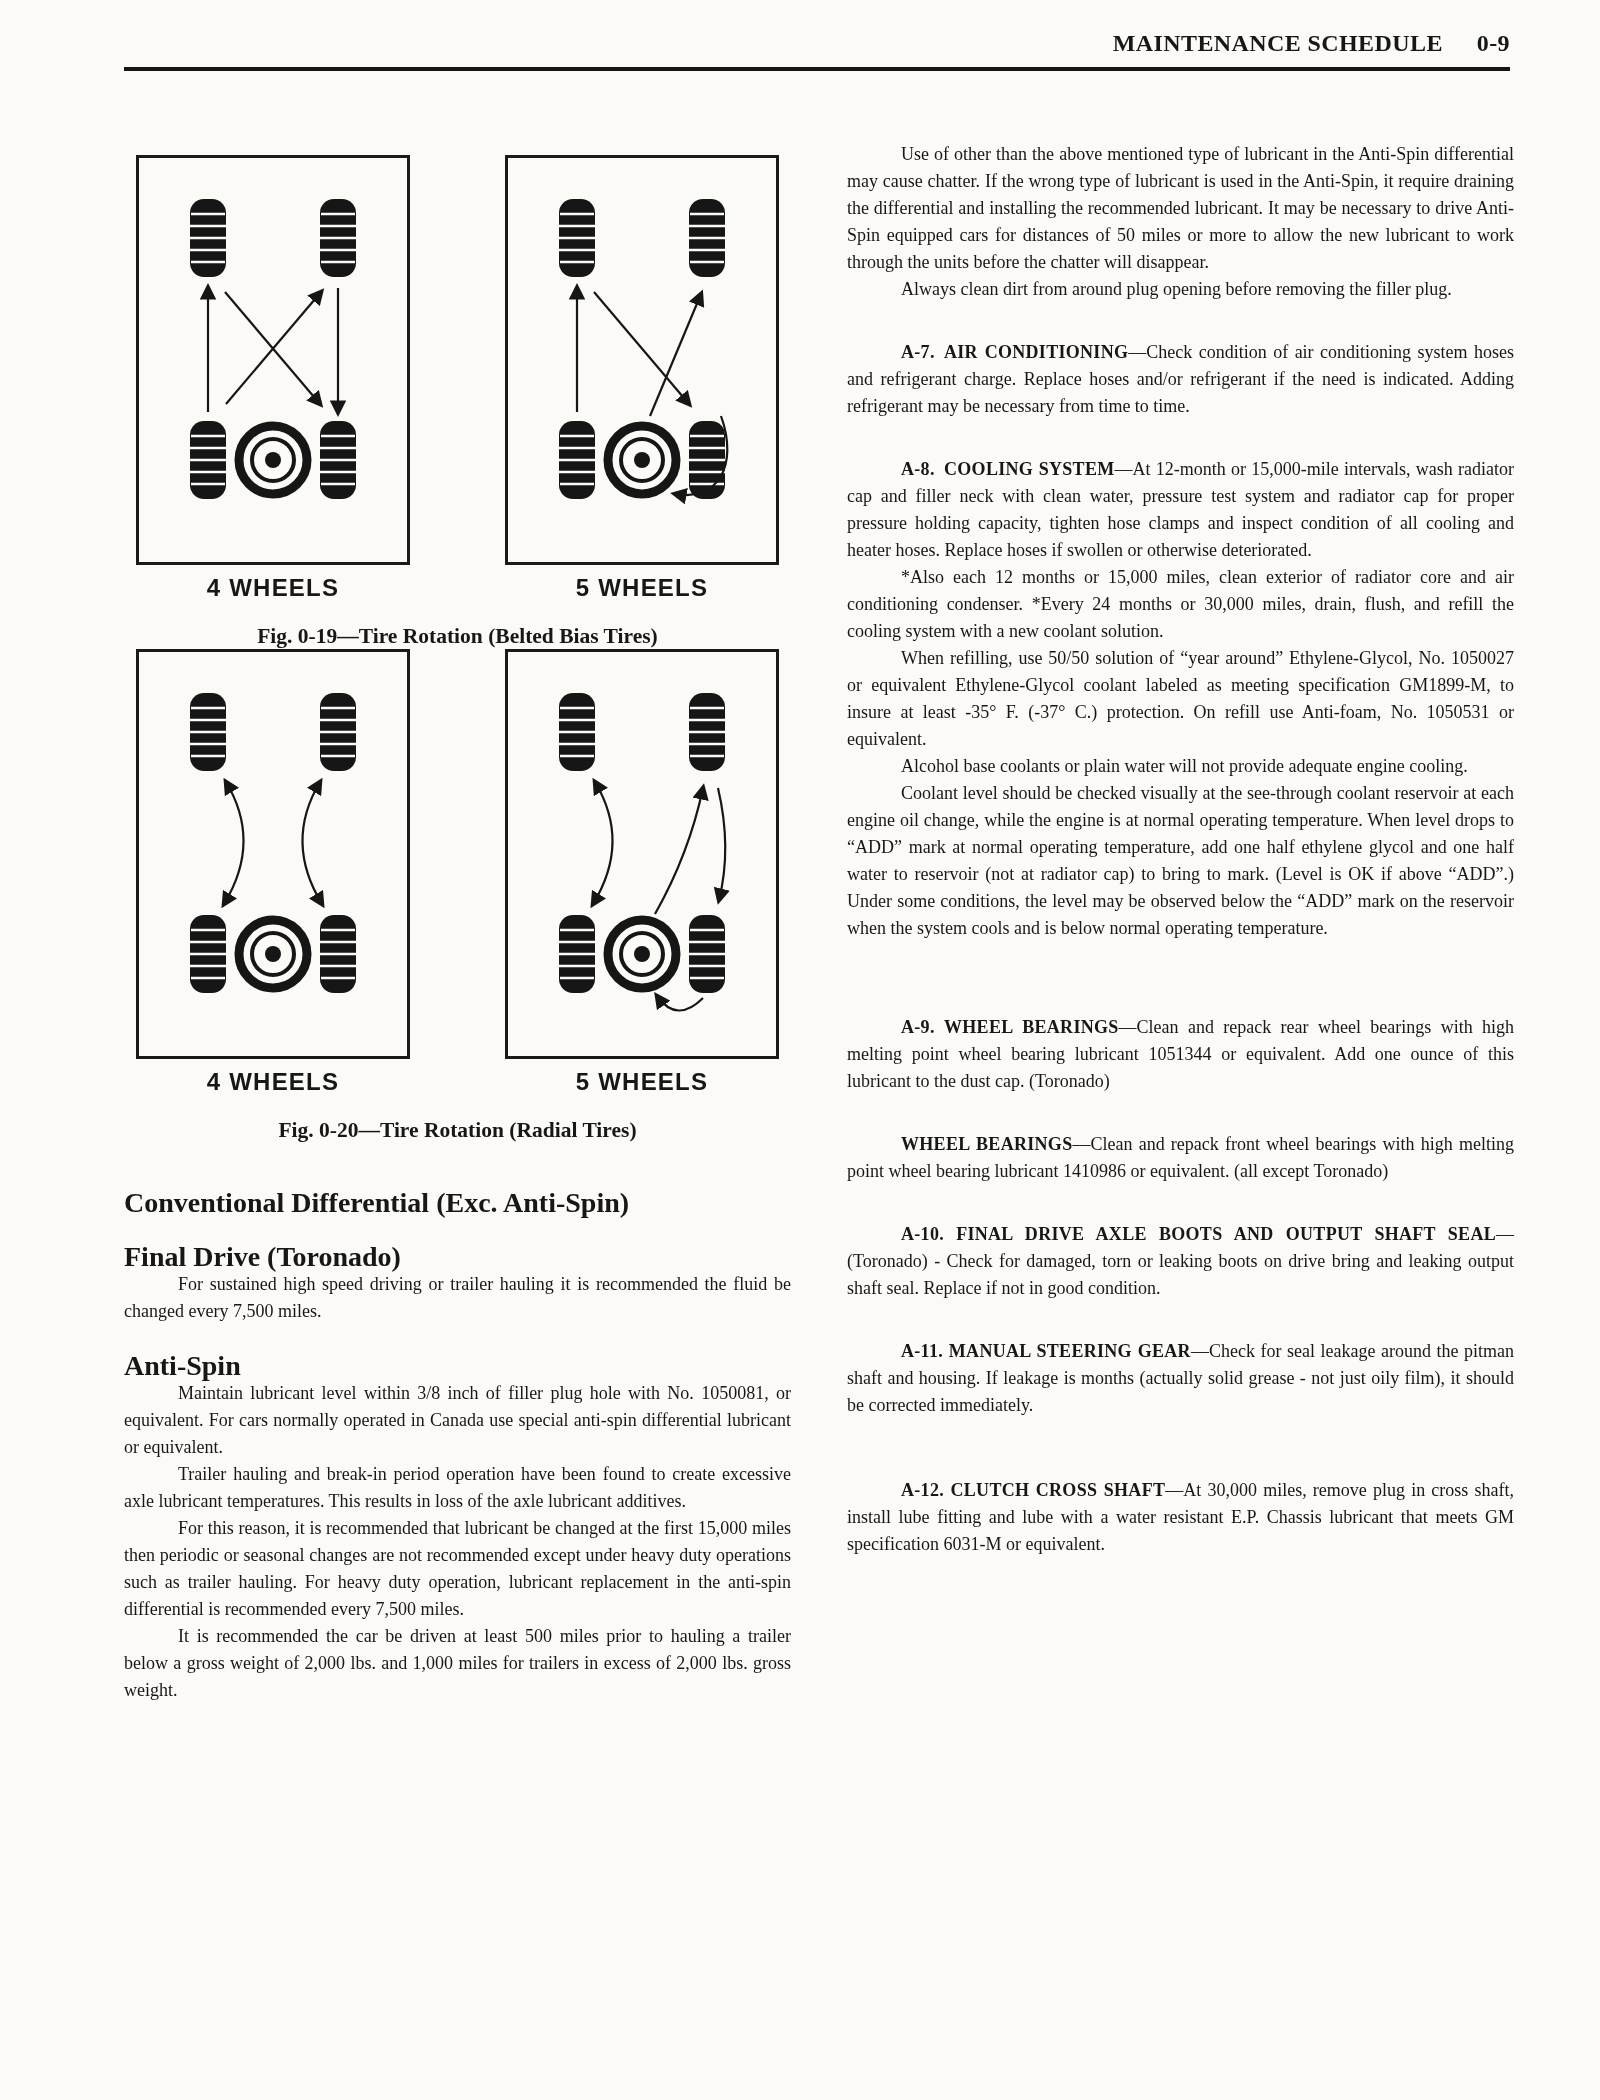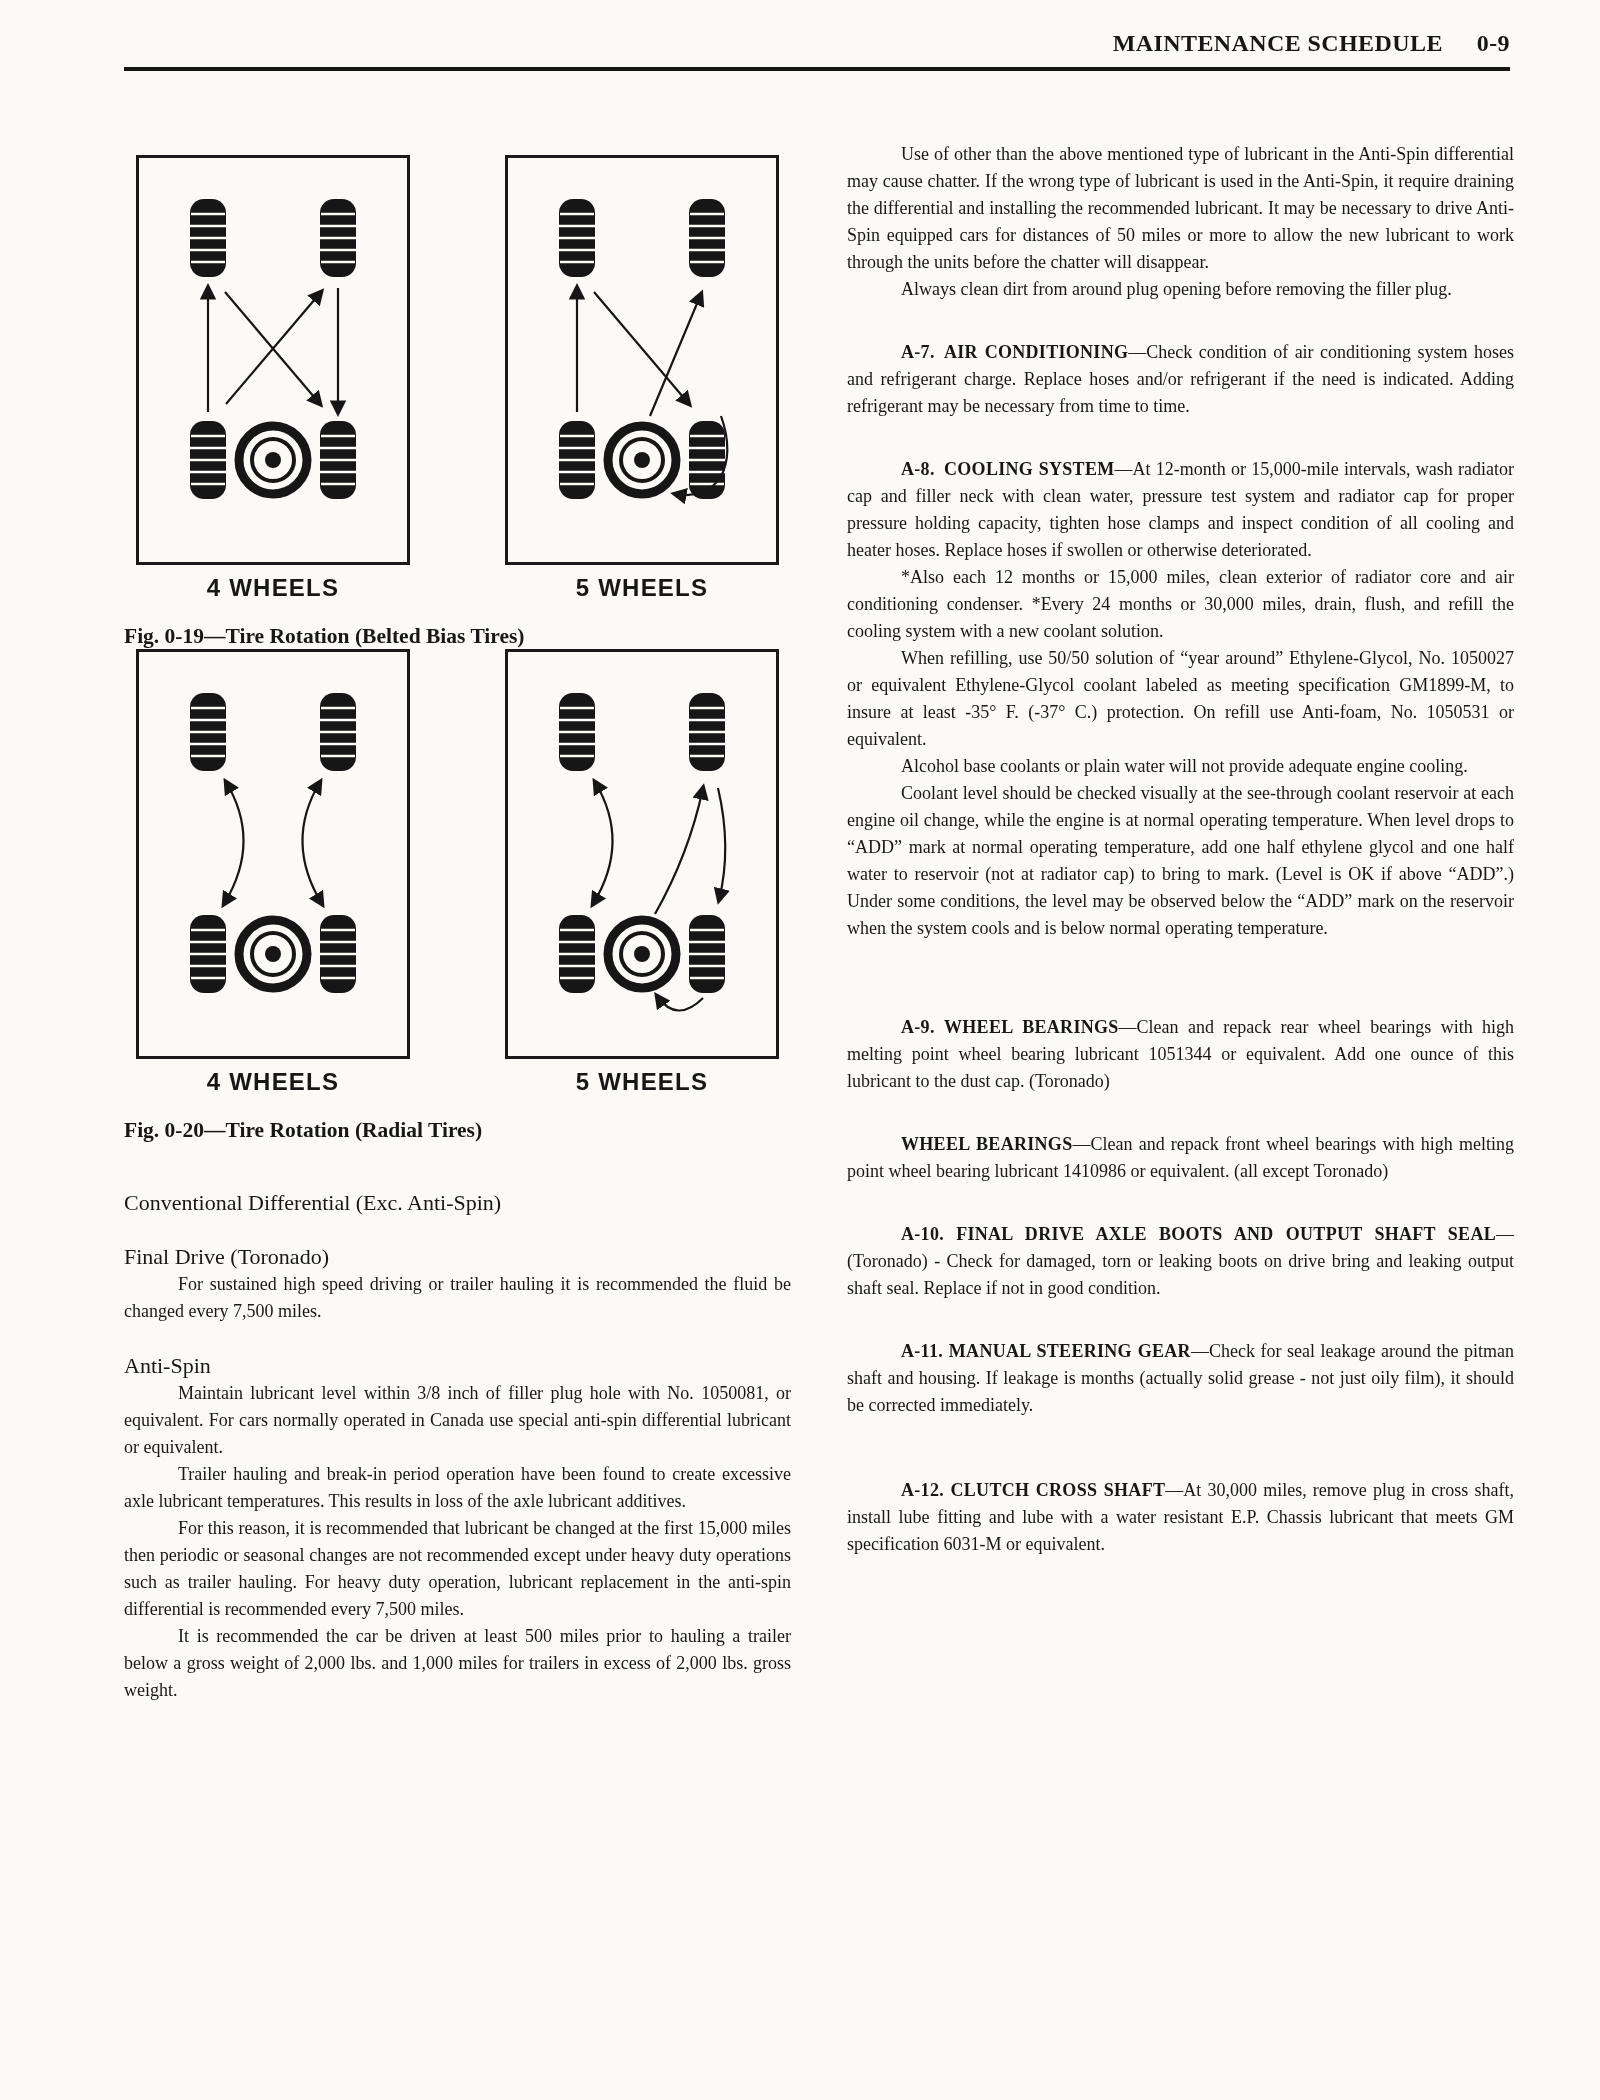--- a/index.html
+++ b/index.html
@@ -19,34 +19,34 @@
     gap: 34px; font-weight: 700; font-size: 24px; letter-spacing: 0.4px;
     padding-top: 2px;
   }
   .rule { height: 4px; background: #161616; margin-top: 10px; }
 
   .columns { display: flex; gap: 56px; margin-top: 70px; }
   .col { width: 667px; flex: 0 0 auto; }
   .col.left { padding-top: 14px; }
 
   p { margin: 0; font-size: 18px; line-height: 27px; text-align: justify; text-indent: 54px; }
-  h3 { margin: 12px 0 1px 0; font-size: 22px; line-height: 27px; font-weight: 400; }
+  h3 { margin: 12px 0 1px 0; font-size: 28px; line-height: 27px; font-weight: 700; }
 
   figure.fig { margin: 0; }
   .fig-radial { margin-top: 46px; }
   .panels { display: flex; justify-content: space-between; padding: 0 12px; }
   .panel { width: 274px; }
   .panel-box { height: 410px; border: 3px solid #1a1a1a; box-sizing: border-box; background: #fbfaf6; }
   .panel-box svg { width: 100%; height: 100%; display: block; }
   .panel-label {
     margin-top: 9px; text-align: center;
     font-family: "Liberation Sans", sans-serif;
     font-size: 24px; font-weight: 700; letter-spacing: 1.2px;
   }
-  .figcap { margin-top: 22px; text-align: left; font-weight: 700; font-size: 21.5px; }
+  .figcap { margin-top: 22px; text-align: center; font-weight: 700; font-size: 21.5px; }
 
   .sec { margin-top: 27px; }
   .sec-first { margin-top: 46px; }
 
   .entry { margin-top: 36px; }
   .entry.first { margin-top: 0; }
   .entry.gap-lg { margin-top: 72px; }
   .entry.gap-md { margin-top: 58px; }
   .lead { font-weight: 700; letter-spacing: 0.3px; }
 

